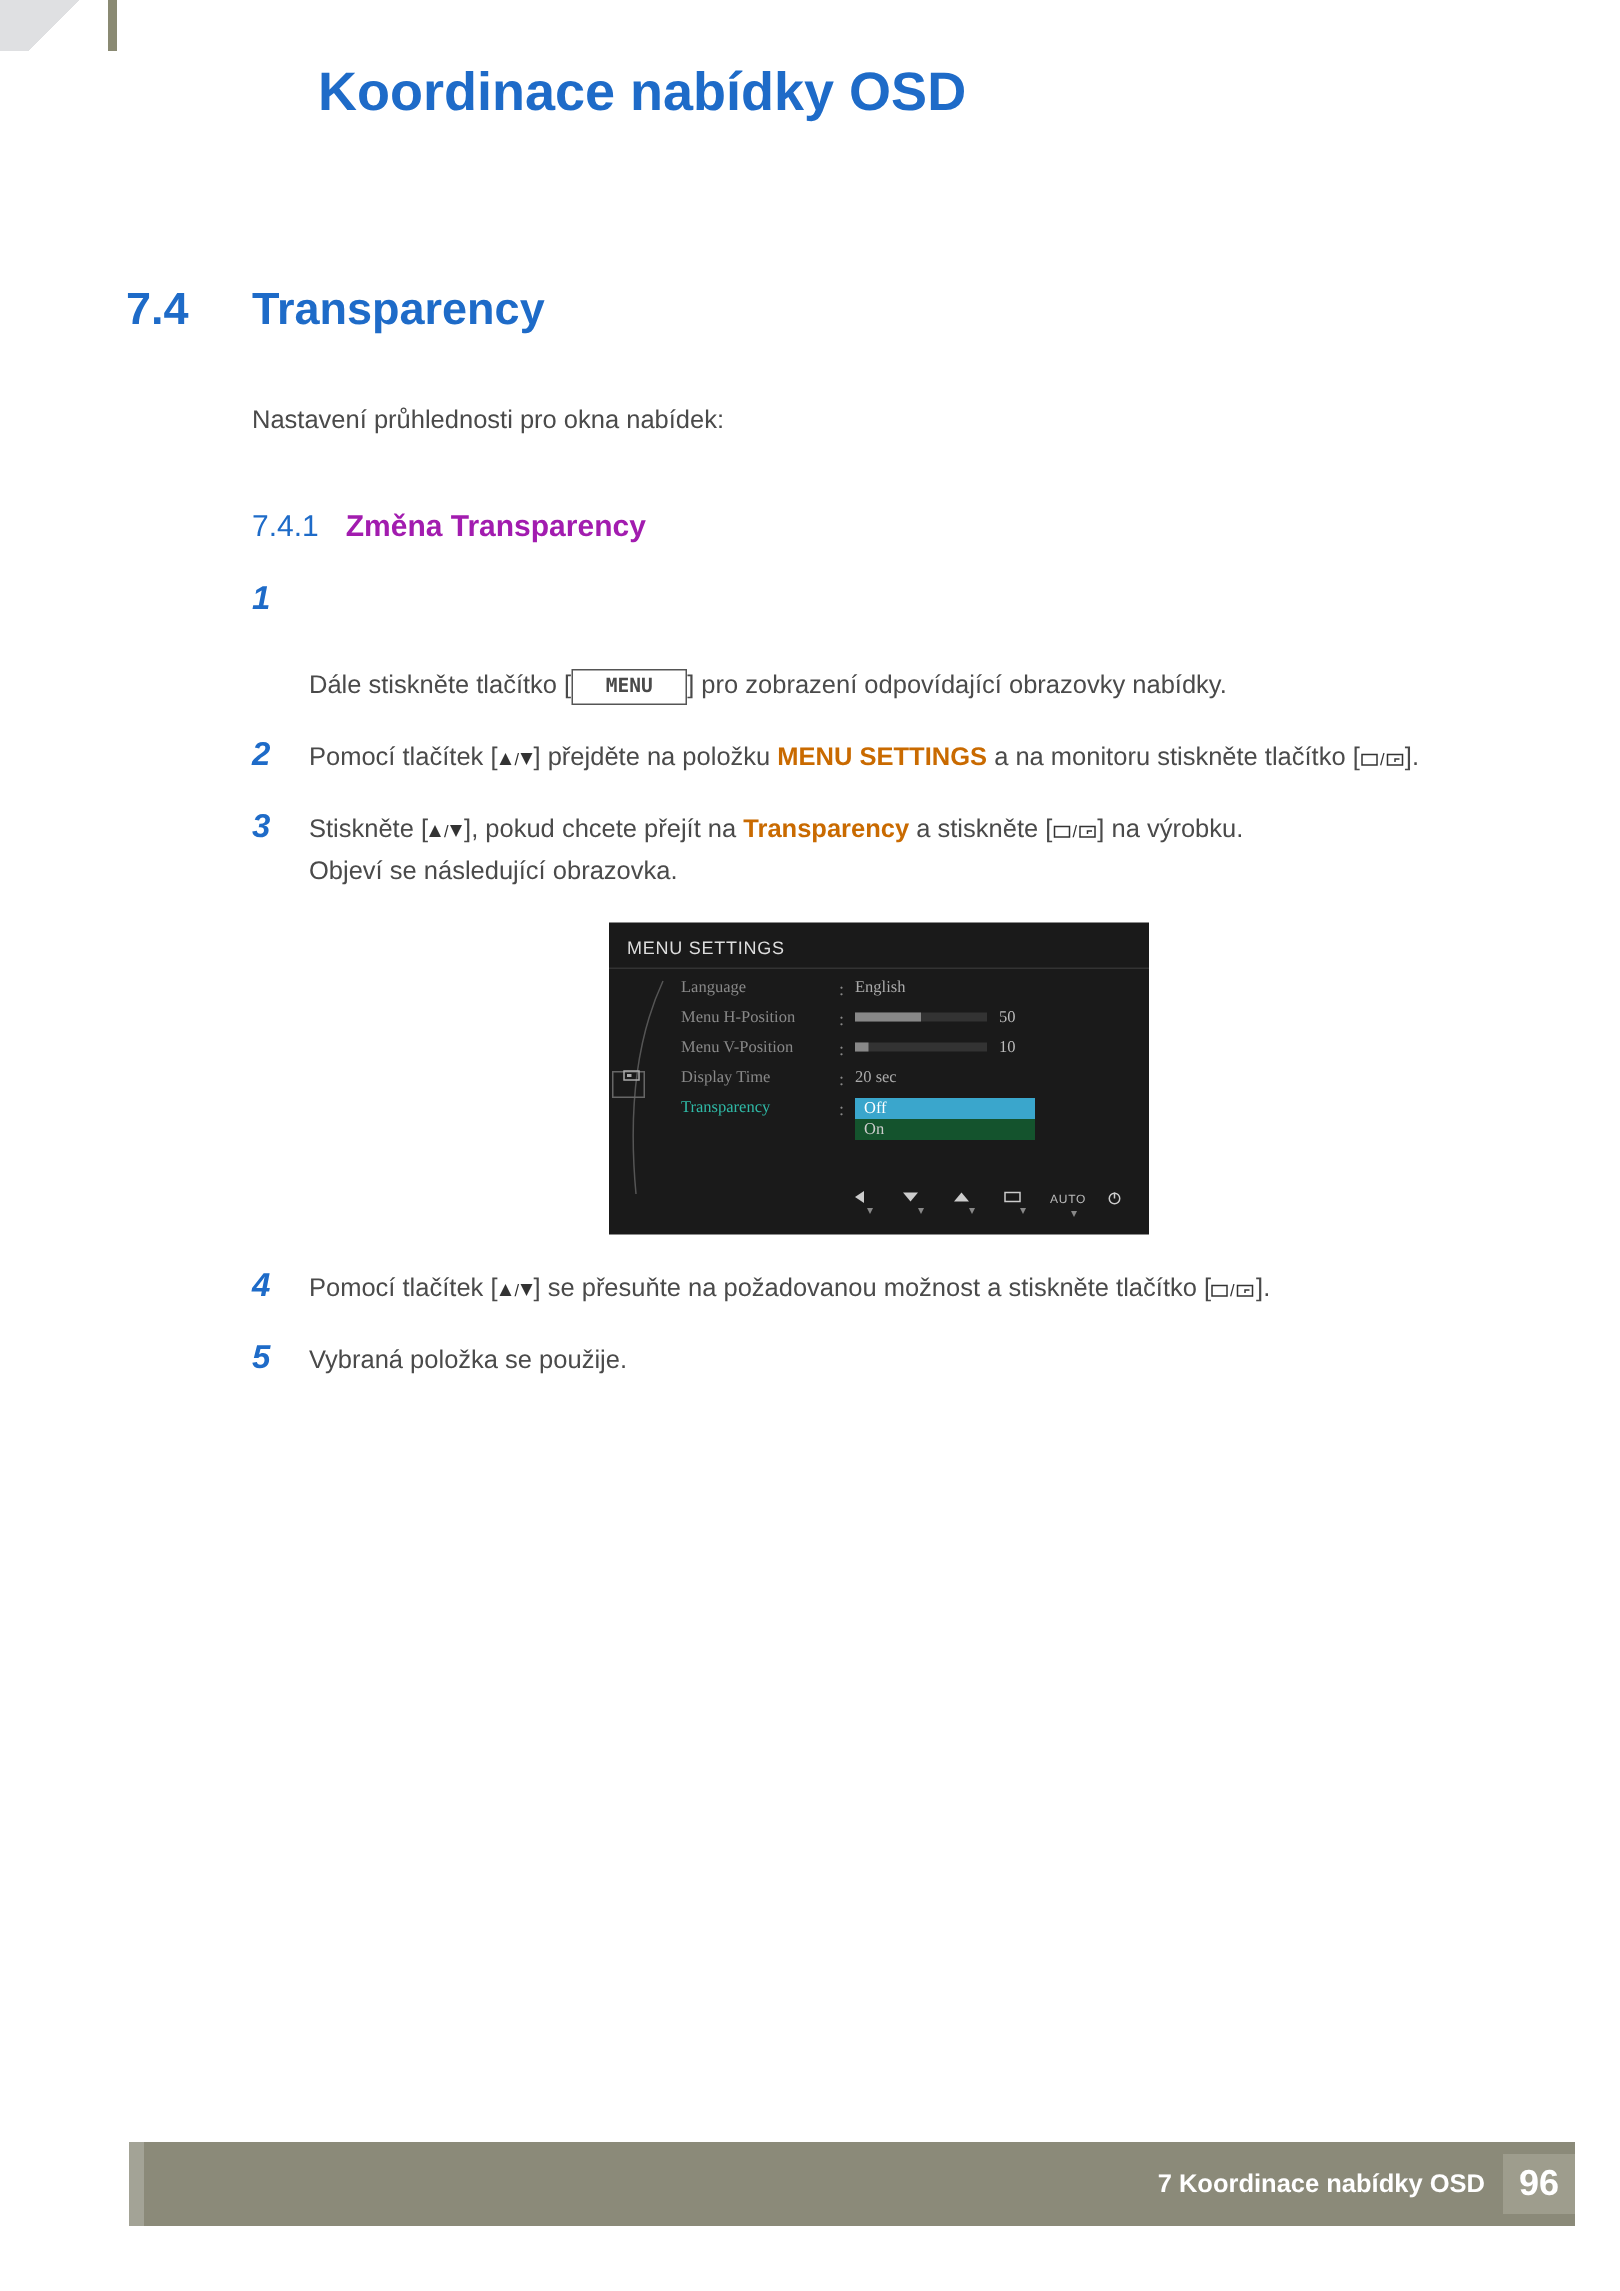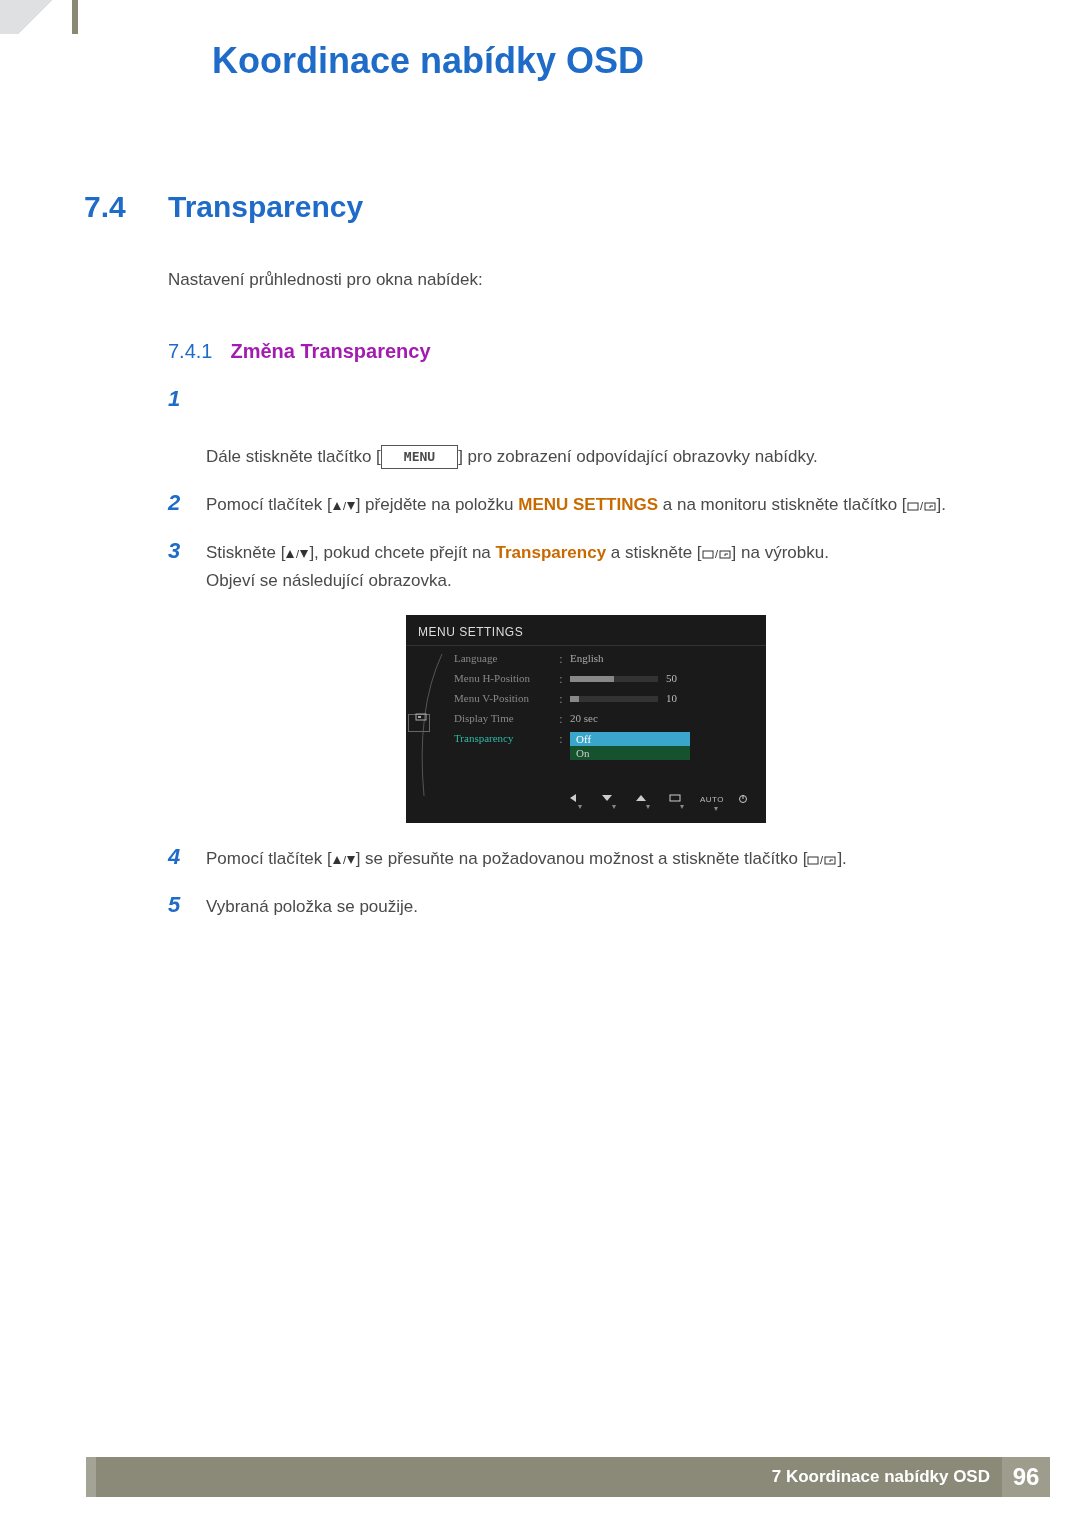--- a/index.html
+++ b/index.html
@@ -158,23 +158,23 @@
     width:18px; text-align:right;
   }
   .osd-footer svg { display:block; margin:0 auto;}
   .osd-footer .dn { font-size:8px; color:#888; }
   .osd-footer .auto { font-size:8px; letter-spacing:0.5px; color:#bbb; margin-top:1px;}
 
   
   .footer-bar {
     position: absolute;
     left: 86px;
-    bottom: 30px;
+    bottom: 43px;
     right: 30px;
-    height: 40px;
+    height: 56px;
     background: #8b8a79;
     display: flex;
     align-items: center;
     justify-content: flex-end;
     padding-right: 0;
   }
   .footer-sep {
     position:absolute; left:0; top:0; bottom:0; width:10px;
     background:#a3a396;
   }

